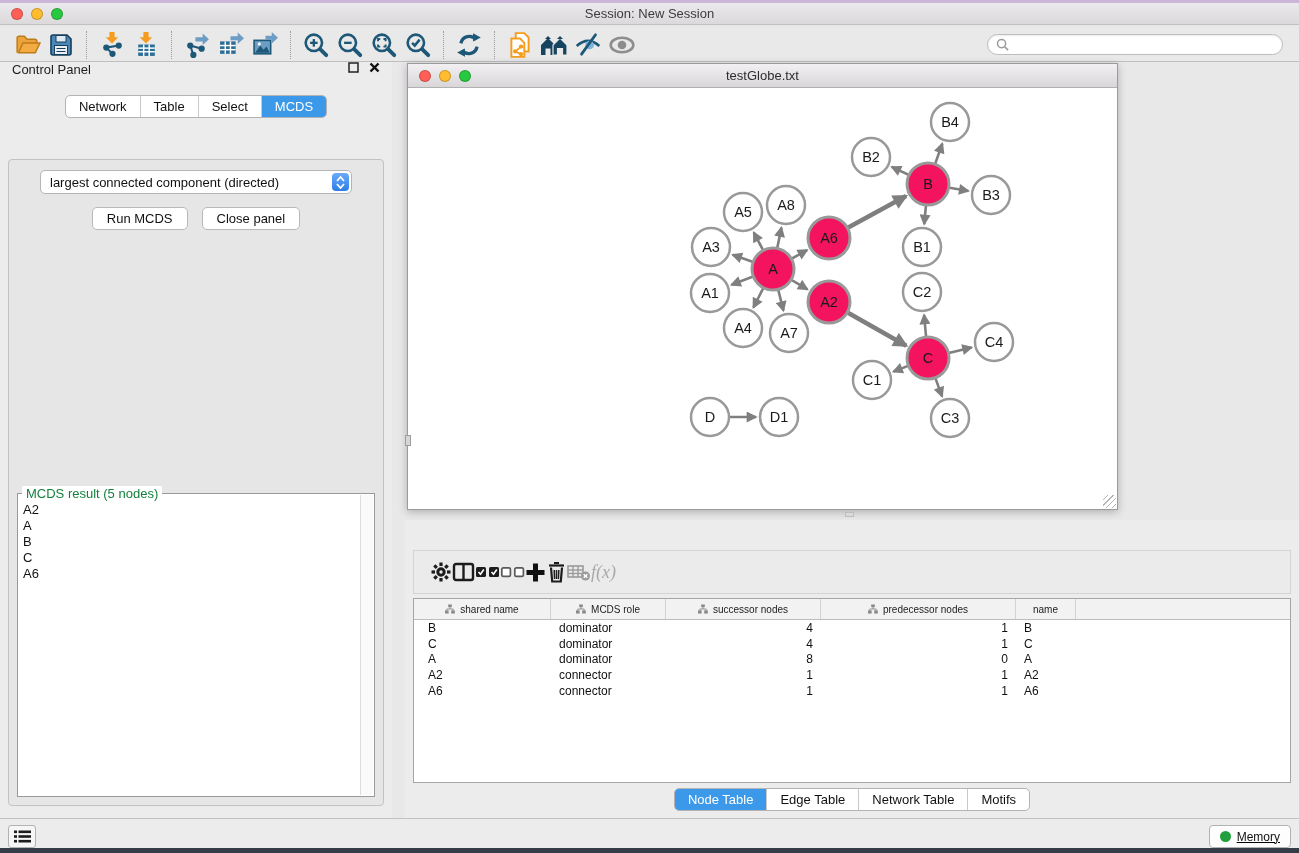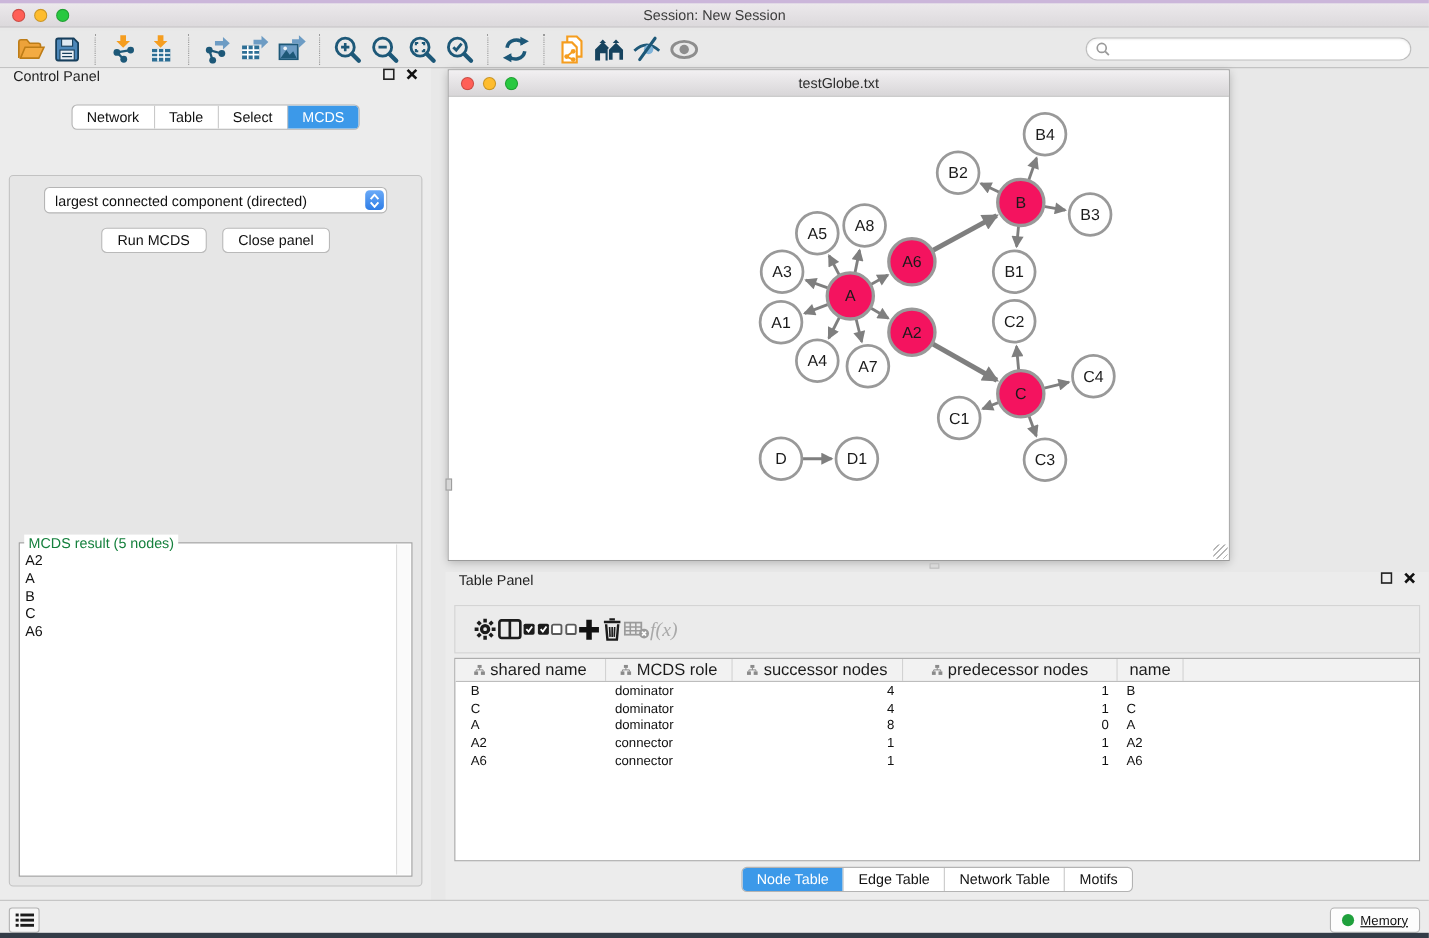--- a/index.html
+++ b/index.html
@@ -71,21 +71,21 @@
   .split-dot { position:absolute; left:845px; top:512px; width:9px; height:5px; background:#d9d9d9; border:1px solid #bdbdbd; }
 
   
   .table-panel { position:absolute; left:405px; top:520px; width:894px; height:298px; background:#ececec; }
   .tp-toolbar { position:absolute; left:8px; right:8px; top:30px; height:44px; background:#ebebeb;
     border:1px solid #d4d4d4; display:flex; align-items:center; padding-left:16px; }
   .tp-tool { display:flex; align-items:center; justify-content:center; height:26px; }
   .fx { font-family:"Liberation Serif", serif; font-style:italic; font-size:18px; color:#a9a9a9; }
   .tp-table { position:absolute; left:8px; right:8px; top:78px; bottom:35px; background:#fff; border:1px solid #a5a5a5; overflow:hidden; }
   .t-header { display:flex; height:21px; background:#f2f2f2; border-bottom:1px solid #bdbdbd; }
-  .t-hcell { display:flex; align-items:center; justify-content:center; gap:5px; font-size:15px; color:#1c1c1c;
+  .t-hcell { display:flex; align-items:center; justify-content:center; gap:5px; font-size:10px; color:#1c1c1c;
     border-right:1px solid #d2d2d2; height:100%; }
   .t-row { display:flex; height:15.7px; align-items:center; }
   .t-cell { font-size:12px; color:#111; white-space:nowrap; overflow:hidden; }
   .tp-tabs-row { position:absolute; left:0; right:0; bottom:7px; display:flex; justify-content:center; }
 
   
   .statusbar { position:absolute; left:0; top:818px; width:1299px; height:30px; background:#ececec;
     border-top:1px solid #c2c2c2; display:flex; align-items:flex-end; padding:0 8px;text-decoration:underline; }
   .status-list-btn { width:28px; height:23px; background:#f6f6f6; border:1px solid #b2b2b2; border-radius:3px;
     display:flex; align-items:center; justify-content:center; }
@@ -433,32 +433,20 @@
             </g>
           </g>
       </svg>
     </div>
     <div class="edge-grip"></div>
     <div class="nw-grip"></div>
   </div>
   <div class="split-dot"></div>
 
   <div class="table-panel">
-    <div class="tp-header">
-      <span class="panel-title">Table Panel</span>
-      <span class="panel-controls">
-        <svg width="11" height="11" viewBox="0 0 11 11">
-            <rect x="1" y="1" width="9" height="9" fill="none" stroke="#222" stroke-width="1.5"></rect>
-          </svg>
-        <svg width="11" height="11" viewBox="0 0 11 11">
-            <line x1="1.5" y1="1.5" x2="9.5" y2="9.5" stroke="#111" stroke-width="2.4"></line>
-            <line x1="9.5" y1="1.5" x2="1.5" y2="9.5" stroke="#111" stroke-width="2.4"></line>
-          </svg>
-      </span>
-    </div>
     <div class="tp-toolbar">
       <span class="tp-tool">
         <svg width="22" height="22" viewBox="0 0 22 22">
             <circle cx="11" cy="11" r="3.2" fill="none" stroke="#1c1c1c" stroke-width="3"></circle>
             <g stroke="#1c1c1c" stroke-width="3.2">
               <line x1="11" y1="1.5" x2="11" y2="5"></line>
               <line x1="11" y1="17" x2="11" y2="20.5"></line>
               <line x1="1.5" y1="11" x2="5" y2="11"></line>
               <line x1="17" y1="11" x2="20.5" y2="11"></line>
               <line x1="4.3" y1="4.3" x2="6.8" y2="6.8"></line>

